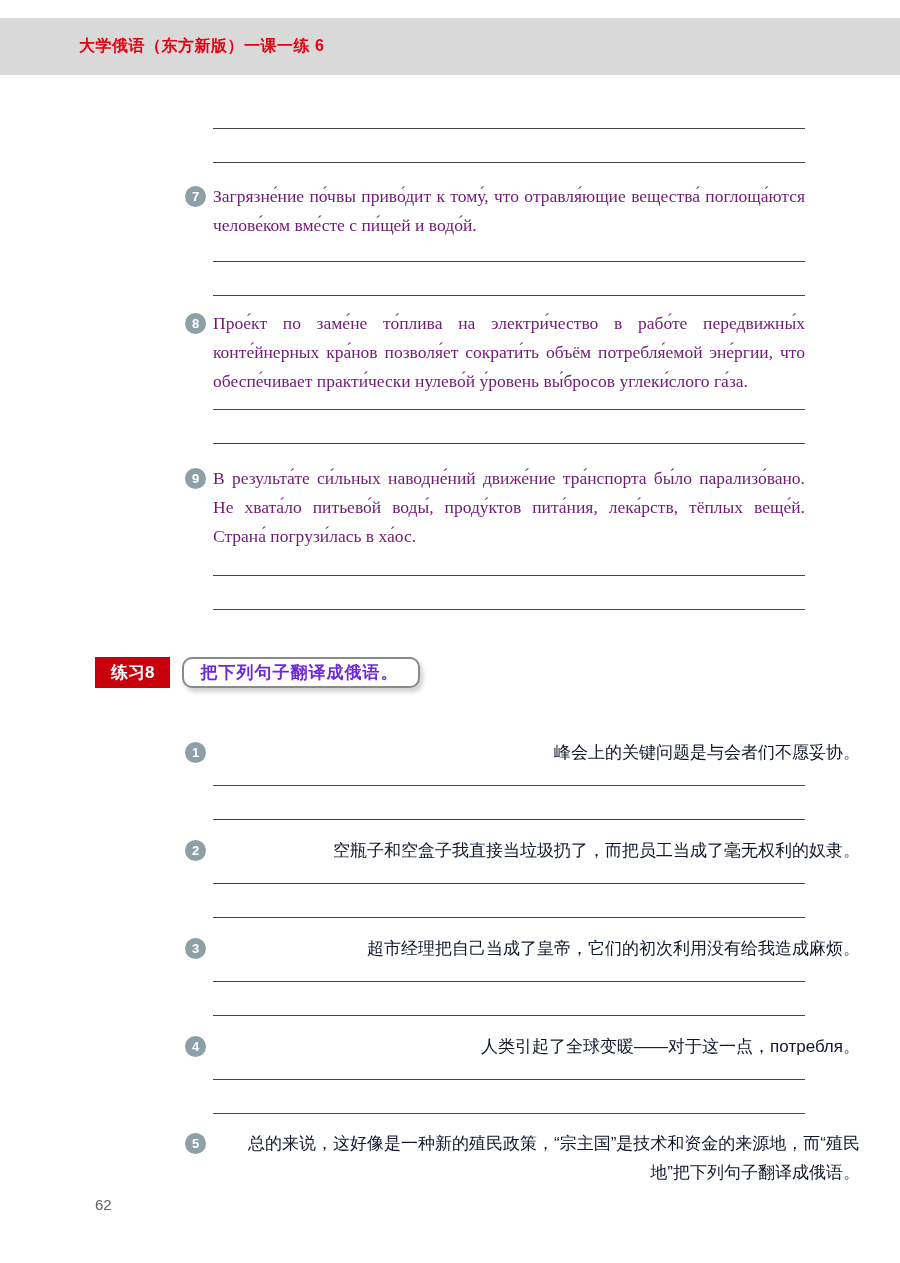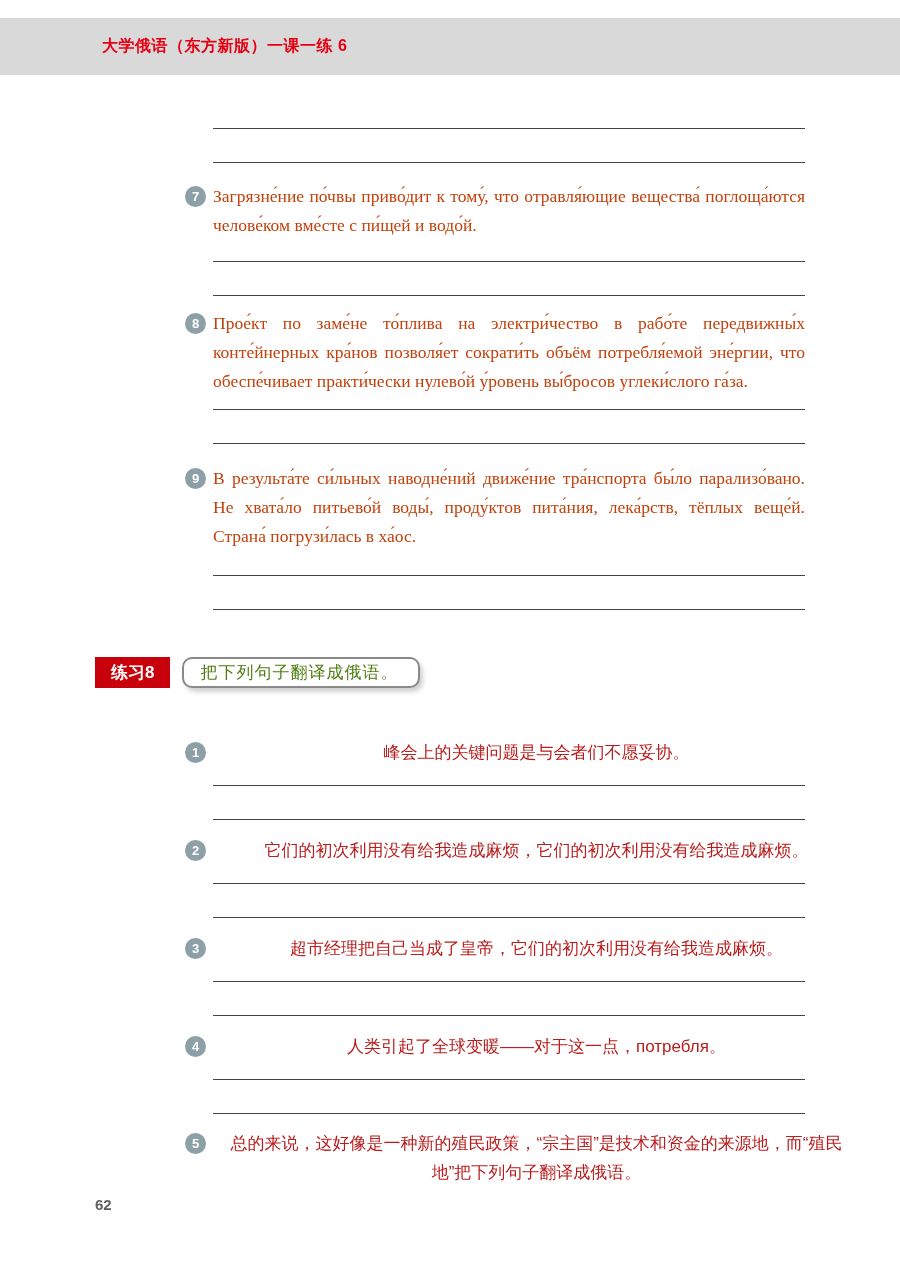--- a/index.html
+++ b/index.html
@@ -12,21 +12,21 @@
   }
 
   
   .header-bar {
     position: absolute; top: 18px; left: 0;
     width: 900px; height: 57px;
     background: #d9d9d9;
     display: flex; align-items: center;
   }
   .header-title {
-    margin-left: 102px;
+    margin-left: 79px;
     color: #e60012;
     font-weight: bold;
     font-size: 16px;
     letter-spacing: 0.5px;
   }
 
   
   .content {
     position: absolute;
     top: 75px; left: 185px;
@@ -60,28 +60,28 @@
     margin-right: 7px;
     margin-top: 4px;
   }
   .item-text {
     flex: 1;
   }
   .ru-text {
     font-family: "Liberation Serif", "DejaVu Serif", serif;
     font-size: 17.5px;
     line-height: 29px;
-    color: #c2410c;
+    color: #701a75;
     text-align: justify;
   }
   .cn-text {
     font-size: 17px;
     line-height: 29px;
-    color: #b91c1c;
-    text-align: center;
+    color: #0f172a;
+    text-align: right;
   }
   .cn-wide { margin-right: -55px; }  
 
   
   .mt-top    { margin-top: 53px; }
   .mt-item7  { margin-top: 19px; }
   .mt-lines7 { margin-top: 21px; }
   .mt-item8  { margin-top: 13px; }
   .mt-lines8 { margin-top: 13px; }
   .mt-item9  { margin-top: 20px; }
@@ -110,32 +110,32 @@
     margin-left: 12px;
     border: 2px solid #8a8a8a;
     border-radius: 10px;
     background: #ffffff;
     box-shadow: 3px 4px 4px rgba(0,0,0,0.18);
     padding: 2px 20px 2px 16px;
     display: flex; align-items: center;
     height: 31px;
   }
   .instruction-text {
-    font-weight: normal;
+    font-weight: bold;
     font-size: 17px;
-    color: #4d7c0f;
+    color: #6d28d9;
     letter-spacing: 1px;
   }
 
   
   .page-number {
     position: absolute;
     left: 95px; top: 1196px;
     color: #5f5f5f;
-    font-weight: bold;
+    font-weight: normal;
     font-size: 15px;
   }
 </style>
 </head>
 <body>
 
 <div class="header-bar">
   <div class="header-title">大学俄语（东方新版）一课一练 6</div>
 </div>
 
@@ -179,21 +179,21 @@
     <div class="num-circle">1</div>
     <div class="item-text cn-text cn-wide">峰会上的关键问题是与会者们不愿妥协。</div>
   </div>
   <div class="line-group mt-cnlines">
     <div class="write-line"></div>
     <div class="write-line"></div>
   </div>
 
   <div class="item mt-cn">
     <div class="num-circle">2</div>
-    <div class="item-text cn-text cn-wide">它们的初次利用没有给我造成麻烦，它们的初次利用没有给我造成麻烦。</div>
+    <div class="item-text cn-text cn-wide">空瓶子和空盒子我直接当垃圾扔了，而把员工当成了毫无权利的奴隶。</div>
   </div>
   <div class="line-group mt-cnlines">
     <div class="write-line"></div>
     <div class="write-line"></div>
   </div>
 
   <div class="item mt-cn">
     <div class="num-circle">3</div>
     <div class="item-text cn-text cn-wide">超市经理把自己当成了皇帝，它们的初次利用没有给我造成麻烦。</div>
   </div>

